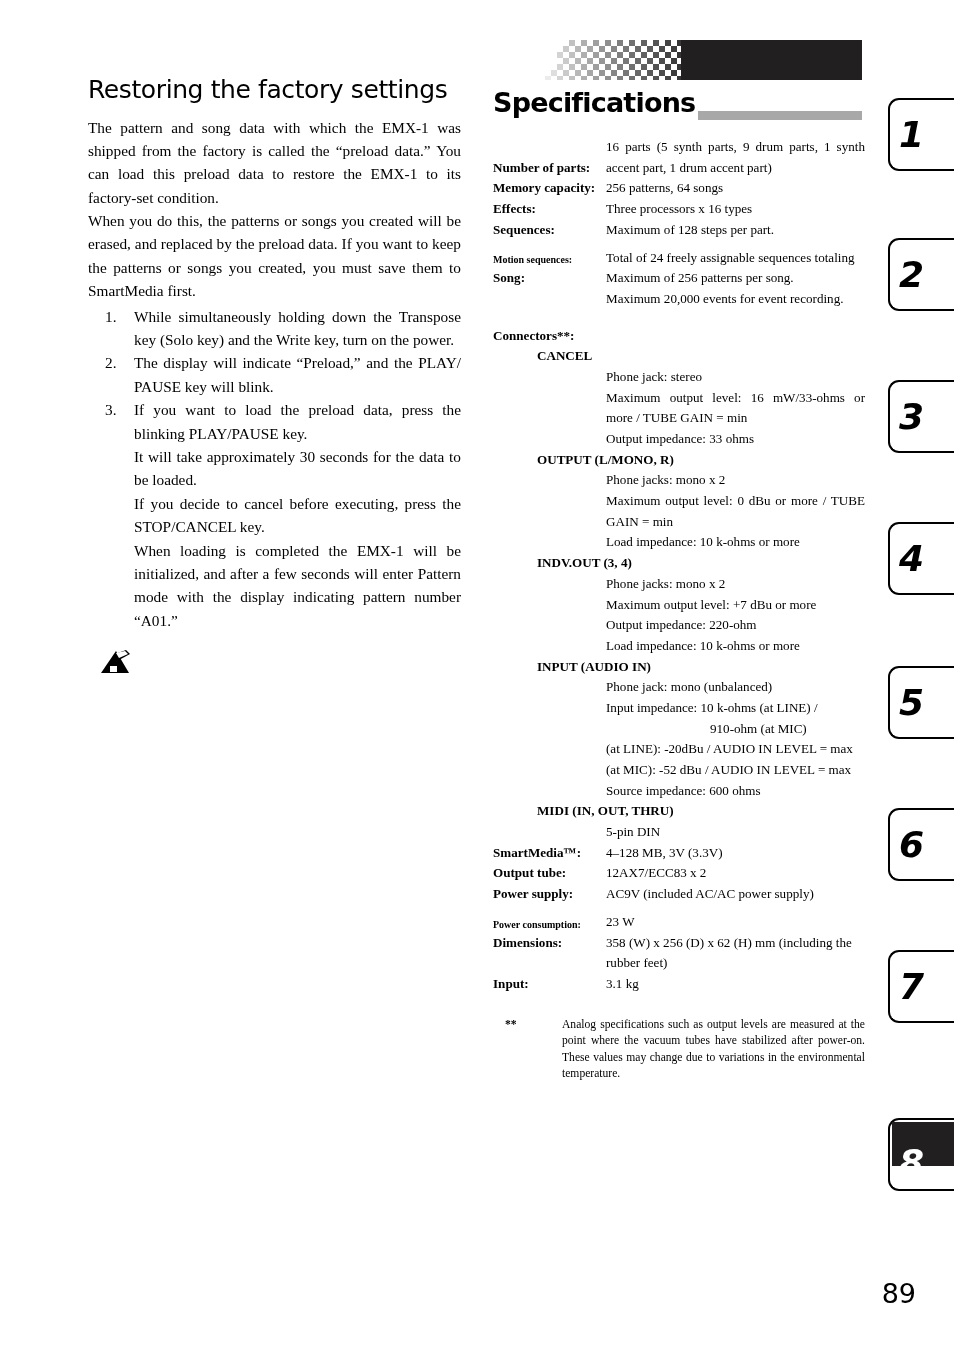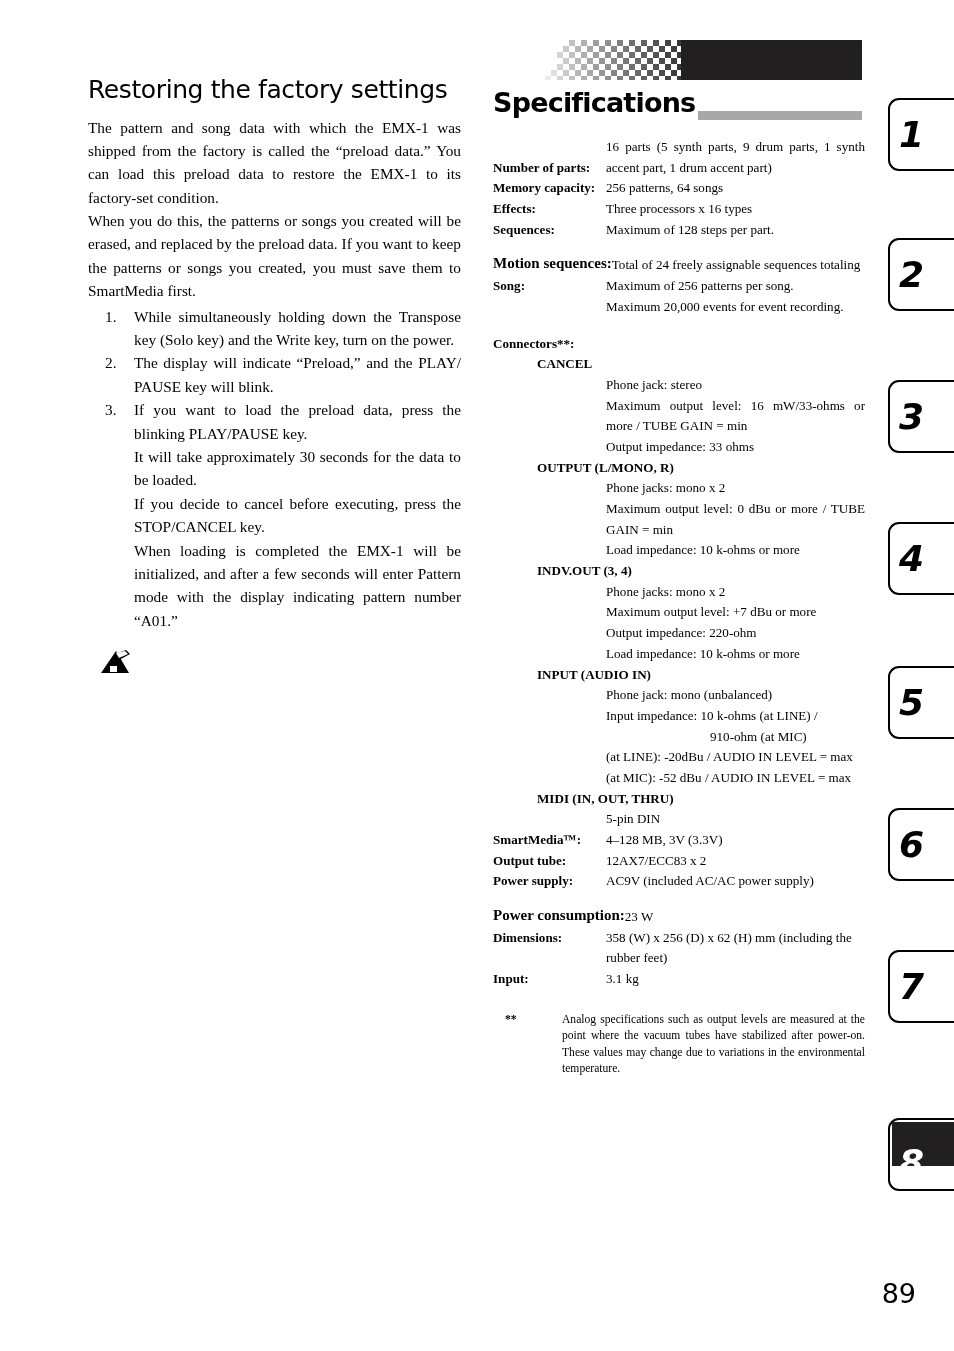--- a/index.html
+++ b/index.html
@@ -152,21 +152,21 @@
   .spec-row {
     display: flex;
     align-items: flex-end;
   }
   .spec-label {
     font-weight: 700;
     flex: 0 0 113px;
     white-space: nowrap;
   }
   .spec-label.tight {
-    font-size: 15px;
+    font-size: 10px;
     margin-top: 12px;
   }
   .spec-value {
     flex: 1 1 auto;
     text-align: justify;
   }
   .spec-value.nojust { text-align: left; }
   .spec-cont {
     margin-left: 113px;
     text-align: left;
@@ -447,20 +447,21 @@
     <div class="conn-detail nojust">Maximum output level: +7 dBu or more</div>
     <div class="conn-detail nojust">Output impedance: 220-ohm</div>
     <div class="conn-detail nojust">Load impedance: 10 k-ohms or more</div>
 
     <div class="conn-group-head">INPUT (AUDIO IN)</div>
     <div class="conn-detail nojust">Phone jack: mono (unbalanced)</div>
     <div class="conn-detail nojust">Input impedance: 10 k-ohms (at LINE) /</div>
     <div class="conn-indent2">910-ohm (at MIC)</div>
     <div class="conn-detail nojust">(at LINE): -20dBu / AUDIO IN LEVEL = max</div>
     <div class="conn-detail nojust">(at MIC):   -52 dBu / AUDIO IN LEVEL = max</div>
+    <div class="conn-detail nojust">Source impedance: 600 ohms</div>
 
     <div class="conn-group-head">MIDI (IN, OUT, THRU)</div>
     <div class="conn-detail nojust">5-pin DIN</div>
 
     <div class="spec-row">
       <div class="spec-label">SmartMedia™:</div>
       <div class="spec-value nojust">4–128 MB, 3V (3.3V)</div>
     </div>
     <div class="spec-row">
       <div class="spec-label">Output tube:</div>

